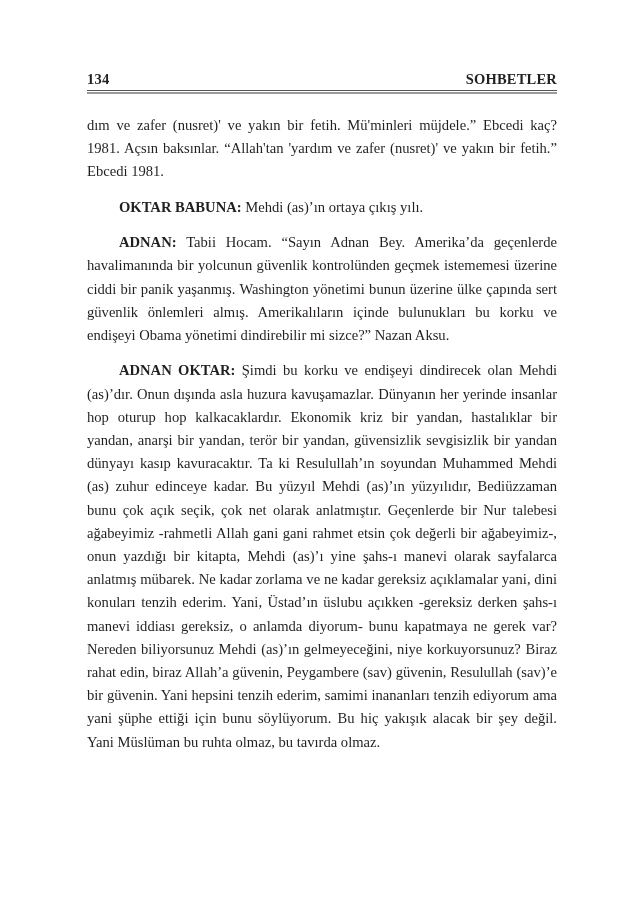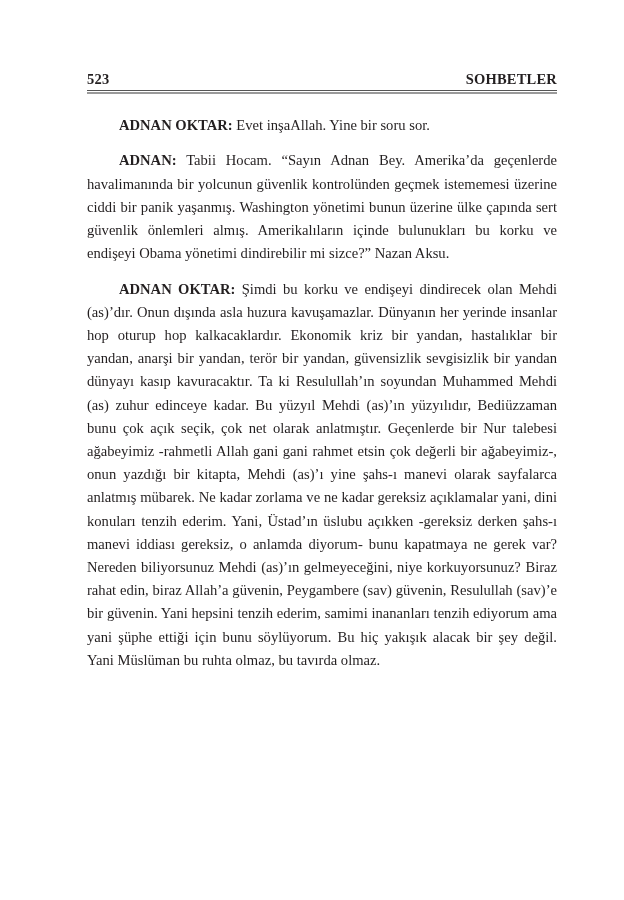--- a/index.html
+++ b/index.html
@@ -70,32 +70,35 @@
     }
     .speaker {
       font-weight: bold;
     }
   </style>
 </head>
 <body>
 
 <div class="page">
   <div class="running-header">
-    <span>523</span>
+    <span>134</span>
     <span>SOHBETLER</span>
   </div>
   <div class="header-rule">
     <div class="thin"></div>
     <div class="gap"></div>
     <div class="thick"></div>
   </div>
 
   <div class="body-text">
+    <p>
+      <span>dım ve zafer (nusret)' ve yakın bir fetih. Mü'minleri müjdele.” Ebcedi kaç? 1981. Açsın baksınlar. “Allah'tan 'yardım ve zafer (nusret)' ve yakın bir fetih.” Ebcedi 1981.</span>
+    </p>
     <p class="indent">
-      <span class="speaker">ADNAN OKTAR:</span><span> Evet inşaAllah. Yine bir soru sor.</span>
+      <span class="speaker">OKTAR BABUNA:</span><span> Mehdi (as)’ın  ortaya çıkış yılı.</span>
     </p>
     <p class="indent">
       <span class="speaker">ADNAN:</span><span> Tabii Hocam. “Sayın Adnan Bey. Amerika’da geçenlerde havalimanında bir yolcunun güvenlik kontrolünden geçmek istememesi üzerine ciddi bir panik yaşanmış. Washington yönetimi bunun üzerine ülke çapında sert güvenlik önlemleri almış. Amerikalıların içinde bulunukları bu korku ve endişeyi Obama yönetimi dindirebilir mi sizce?” Nazan Aksu.</span>
     </p>
     <p class="indent">
       <span class="speaker">ADNAN OKTAR:</span><span> Şimdi bu korku ve endişeyi dindirecek olan Mehdi (as)’dır. Onun dışında asla huzura kavuşamazlar. Dünyanın her yerinde insanlar hop oturup hop kalkacaklardır. Ekonomik kriz bir yandan, hastalıklar bir yandan, anarşi bir yandan, terör bir yandan, güvensizlik sevgisizlik bir yandan dünyayı kasıp kavuracaktır. Ta ki Resulullah’ın soyundan Muhammed Mehdi (as) zuhur edinceye kadar. Bu yüzyıl Mehdi (as)’ın yüzyılıdır, Bediüzzaman bunu çok açık seçik, çok net olarak anlatmıştır. Geçenlerde bir Nur talebesi ağabeyimiz -rahmetli Allah gani gani rahmet etsin çok değerli bir ağabeyimiz-, onun yazdığı bir kitapta, Mehdi (as)’ı yine şahs-ı manevi olarak sayfalarca anlatmış mübarek. Ne kadar zorlama ve ne kadar gereksiz açıklamalar yani, dini konuları tenzih ederim. Yani, Üstad’ın üslubu açıkken -gereksiz derken şahs-ı manevi iddiası gereksiz, o anlamda diyorum- bunu kapatmaya ne gerek var? Nereden biliyorsunuz Mehdi (as)’ın gelmeyeceğini, niye korkuyorsunuz? Biraz rahat edin, biraz Allah’a güvenin, Peygambere (sav) güvenin, Resulullah (sav)’e bir güvenin. Yani hepsini tenzih ederim, samimi inananları  tenzih ediyorum ama yani şüphe ettiği için bunu söylüyorum. Bu hiç yakışık alacak bir şey değil. Yani Müslüman bu ruhta olmaz, bu tavırda olmaz.</span>
     </p>
   </div>
 </div>
 

